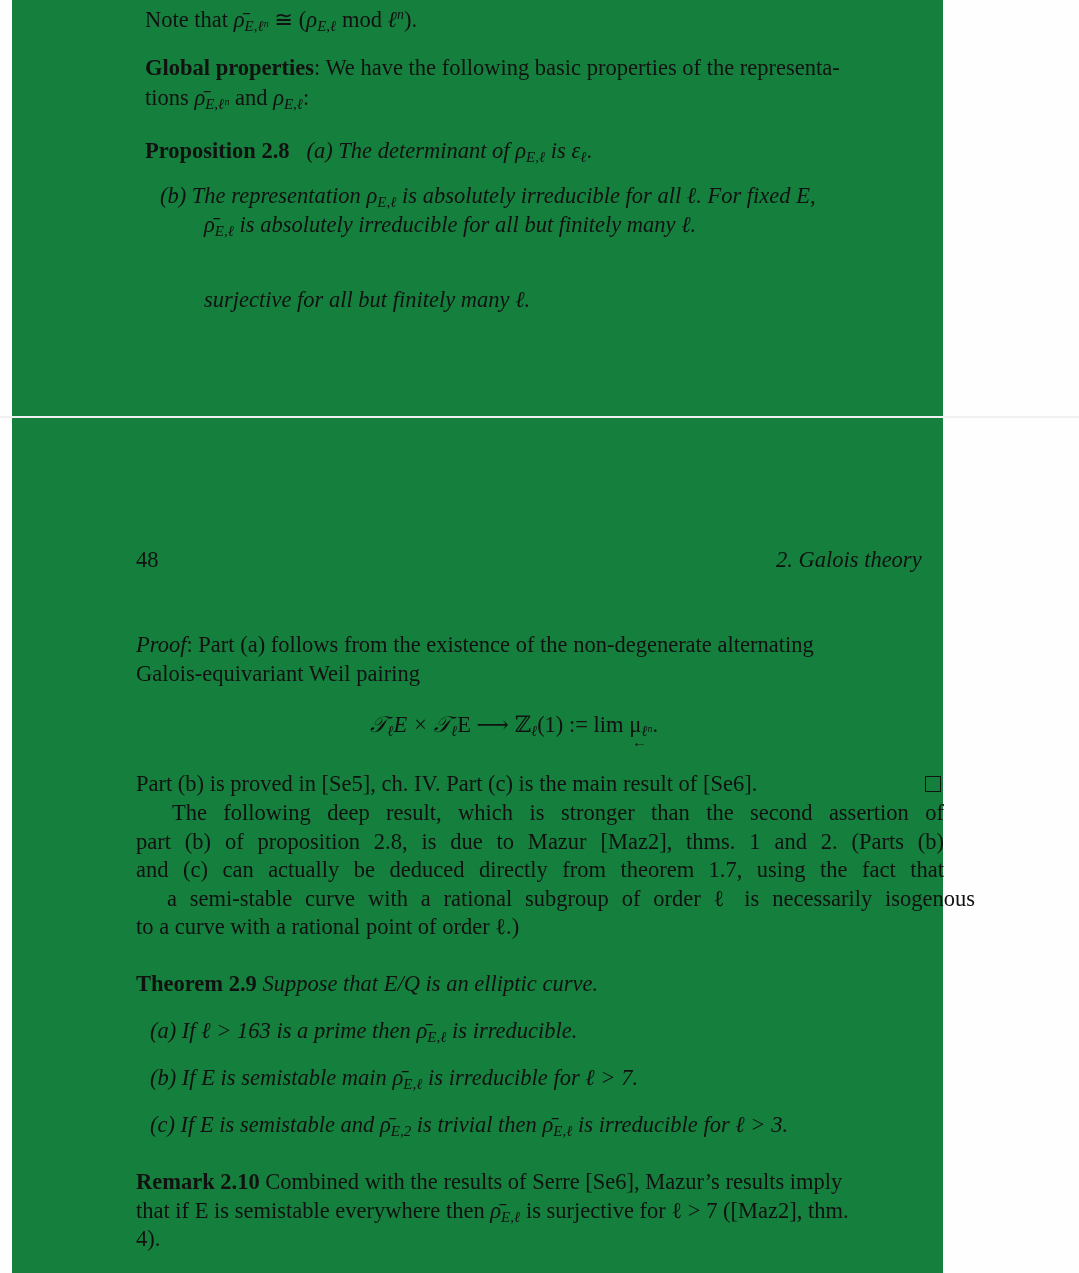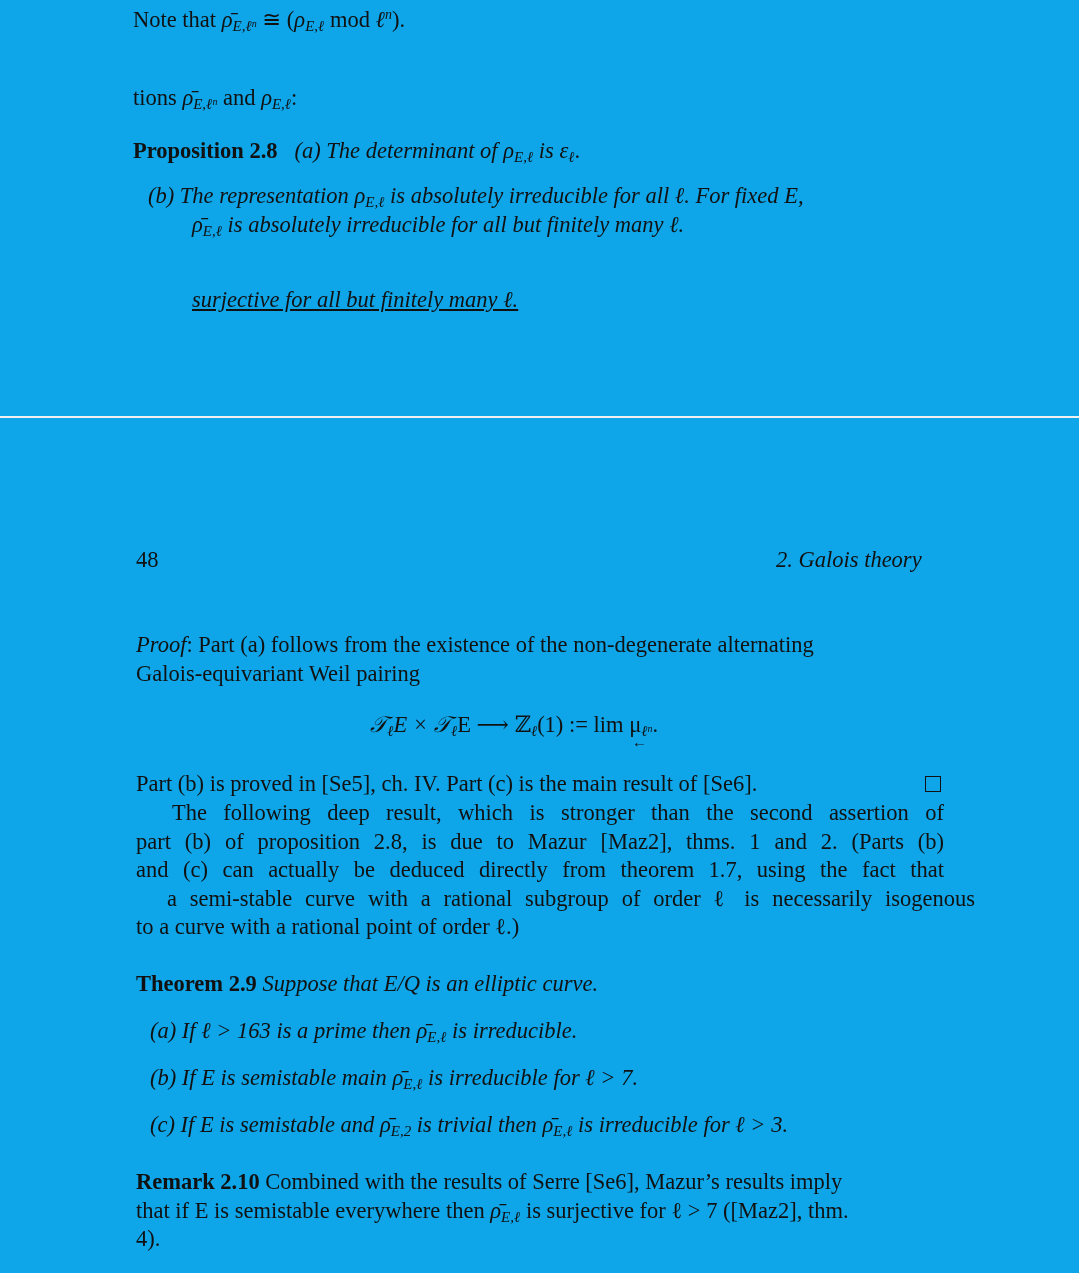--- a/index.html
+++ b/index.html
@@ -1,54 +1,57 @@
 <!DOCTYPE html>
 <html><head>
 <meta charset="utf-8">
 <style>
   html, body { margin:0; padding:0; background:#fefefe; }
   body { width:1079px; height:1273px; position:relative; overflow:hidden;
          font-family:"Liberation Serif","DejaVu Serif",serif; color:#111; }
-  .page { position:absolute; left:0; width:1079px; background:#0ea5e9; }
+  .page { position:absolute; left:12px; width:931px; background:#15803d; }
   .p1 { top:0; height:416px; }
   .divider { position:absolute; top:416px; left:0; width:1079px; height:2px; background:#f0f0f0; }
   .p2 { top:418px; height:855px; }
   .line { position:absolute; white-space:nowrap; font-size:22.5px; line-height:28px; }
   .b { font-weight:bold; }
   .i { font-style:italic;text-align:center; }
   sub { font-size:15px; vertical-align:-4px; line-height:0; font-style:italic; }
   sup { font-size:14px; vertical-align:8px; line-height:0; font-style:italic; }
   .m { font-style:italic; }
   .just { text-align:justify; text-align-last:justify; width:808px; display:block; }
   .qed { display:inline-block; width:14px; height:14px; border:1.5px solid #111; position:absolute; left:925px; top:776px; }
 </style>
 </head>
 <body>
 
 <div class="page p1">
   <div class="line" style="left:133px;top:6px;">
     <span>Note that </span><span class="m">ρ̄</span><sub>E,ℓ<sup style="font-size:10px;vertical-align:4px;">n</sup></sub> ≅ (<span class="m">ρ</span><sub>E,ℓ</sub> mod <span class="m">ℓ</span><sup>n</sup>).
   </div>
 
+  <div class="line" style="left:133px;top:54px;width:808px;">
+    <span class="b">Global properties</span><span>: We have the following basic properties of the representa-</span>
+  </div>
   <div class="line" style="left:133px;top:84px;">
     <span>tions </span><span class="m">ρ̄</span><sub>E,ℓ<sup style="font-size:10px;vertical-align:4px;">n</sup></sub><span> and </span><span class="m">ρ</span><sub>E,ℓ</sub>:
   </div>
 
   <div class="line" style="left:133px;top:137px;">
     <span class="b">Proposition 2.8</span>&nbsp;&nbsp;&nbsp;<span class="i">(a) The determinant of ρ</span><sub>E,ℓ</sub><span class="i"> is ε</span><sub>ℓ</sub>.
   </div>
 
   <div class="line i" style="left:148px;top:182px;">
     <span>(b) The representation ρ</span><sub>E,ℓ</sub><span> is absolutely irreducible for all ℓ.  For fixed E,</span>
   </div>
   <div class="line i" style="left:192px;top:211px;">
     ρ̄<sub>E,ℓ</sub><span> is absolutely irreducible for all but finitely many ℓ.</span>
   </div>
 
-  <div class="line i" style="left:192px;top:286px;text-decoration:underline;">
+  <div class="line i" style="left:192px;top:286px;">
     <span>surjective for all but finitely many ℓ.</span>
   </div>
 </div>
 
 <div class="divider"></div>
 
 <div class="page p2"></div>
 
 <div class="line" style="left:136px;top:546px;">48</div>
 <div class="line i" style="left:776px;top:546px;">2. Galois theory</div>

